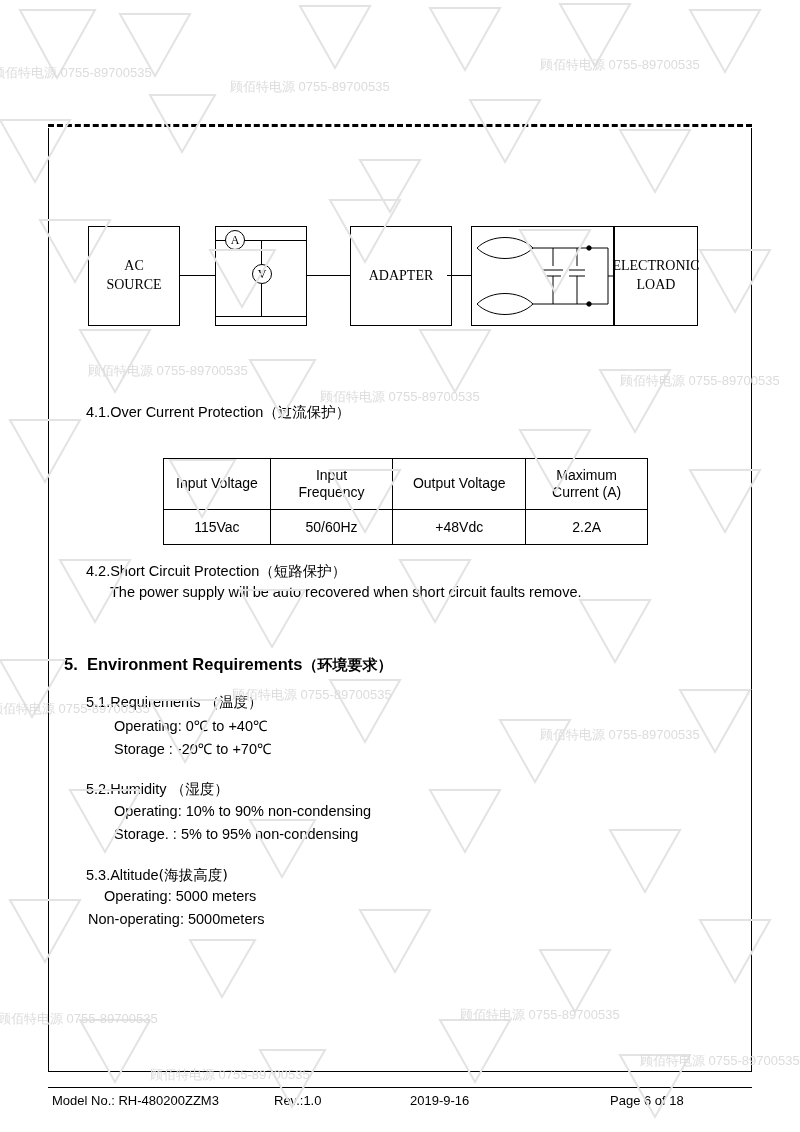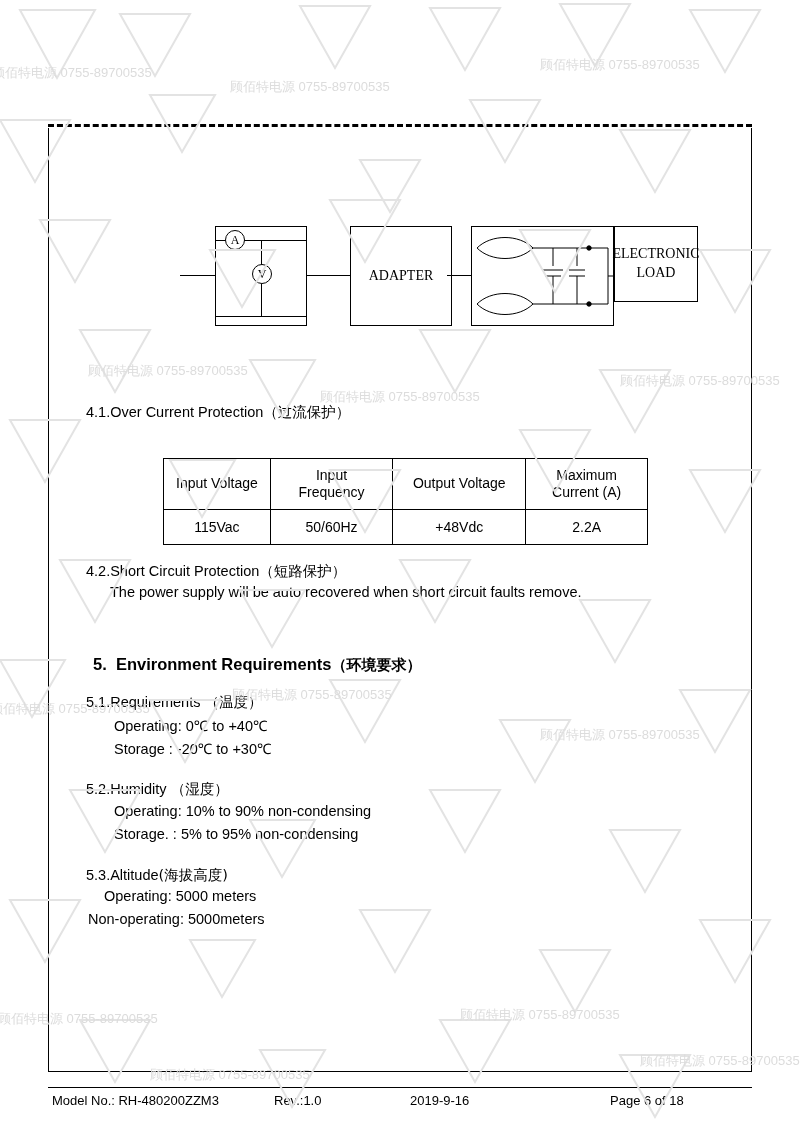--- a/index.html
+++ b/index.html
@@ -242,20 +242,26 @@
 </div>
 
 <div id="top-dashed"></div>
 <div id="page-frame"></div>
 
 <div id="content">
 
 
   <div id="diagram">
 
+    <div class="box" style="left:0px; top:20px; width:92px; height:100px;">
+      <div>
+        <div>AC</div>
+        <div>SOURCE</div>
+      </div>
+    </div>
 
     <div class="box" style="left:127px; top:20px; width:92px; height:100px;"></div>
 
     <div class="wire" style="left:92px; top:69px; width:35px; height:1px;"></div>
 
     <div class="wire" style="left:127px; top:34px; width:92px; height:1px;"></div>
     <div class="meter" style="left:137px; top:24px;">
       <span>A</span>
     </div>
 
@@ -297,21 +303,21 @@
 
         <circle cx="118" cy="22" r="2.2" fill="#000"></circle>
         <circle cx="118" cy="78" r="2.2" fill="#000"></circle>
         <line x1="118" y1="22" x2="137" y2="22"></line>
         <line x1="118" y1="78" x2="137" y2="78"></line>
         <line x1="137" y1="22" x2="137" y2="78"></line>
         <line x1="137" y1="50" x2="143" y2="50"></line>
       </g>
     </svg>
 
-    <div class="box" style="left:526px; top:20px; width:84px; height:76px;">
+    <div class="box" style="left:526px; top:20px; width:84px; height:100px;">
       <div>
         <div>ELECTRONIC</div>
         <div>LOAD</div>
       </div>
     </div>
   </div>
 
 
   <div class="heading-s" style="left:38px; top:275px;">
     <span>4.1.</span><span>Over Current Protection</span><span class="cn">（过流保护）</span>
@@ -340,29 +346,29 @@
         <td>2.2A</td>
       </tr>
     </tbody>
   </table>
 
   <div class="heading-s" style="left:38px; top:434px;">
     <span>4.2.</span><span>Short Circuit Protection</span><span class="cn">（短路保护）</span>
   </div>
   <div class="body-line" style="left:62px; top:456px;">The power supply will be auto recovered when short circuit faults remove.</div>
 
-  <div class="heading-big" style="left:16px; top:527px;margin-left:29px;">
+  <div class="heading-big" style="left:16px; top:527px;">
     <span>5.</span>&nbsp;&nbsp;<span>Environment Requirements</span><span class="cn">（环境要求）</span>
   </div>
 
   <div class="heading-s" style="left:38px; top:565px;">
     <span>5.1.</span><span>Requirements</span>&nbsp;<span class="cn">（温度）</span>
   </div>
   <div class="body-line" style="left:66px; top:587px;">Operating:   0℃ to +40℃</div>
-  <div class="body-line" style="left:66px; top:610px;">Storage   :   -20℃ to +30℃</div>
+  <div class="body-line" style="left:66px; top:610px;">Storage   :   -20℃ to +70℃</div>
 
   <div class="heading-s" style="left:38px; top:652px;">
     <span>5.2.</span><span>Humidity</span>&nbsp;<span class="cn">（湿度）</span>
   </div>
   <div class="body-line" style="left:66px; top:675px;text-align:center;">Operating: 10% to 90% non-condensing</div>
   <div class="body-line" style="left:66px; top:698px;">Storage. :   5% to 95% non-condensing</div>
 
   <div class="heading-s" style="left:38px; top:738px;">
     <span>5.3.</span><span>Altitude</span><span class="cn">(海拔高度)</span>
   </div>

